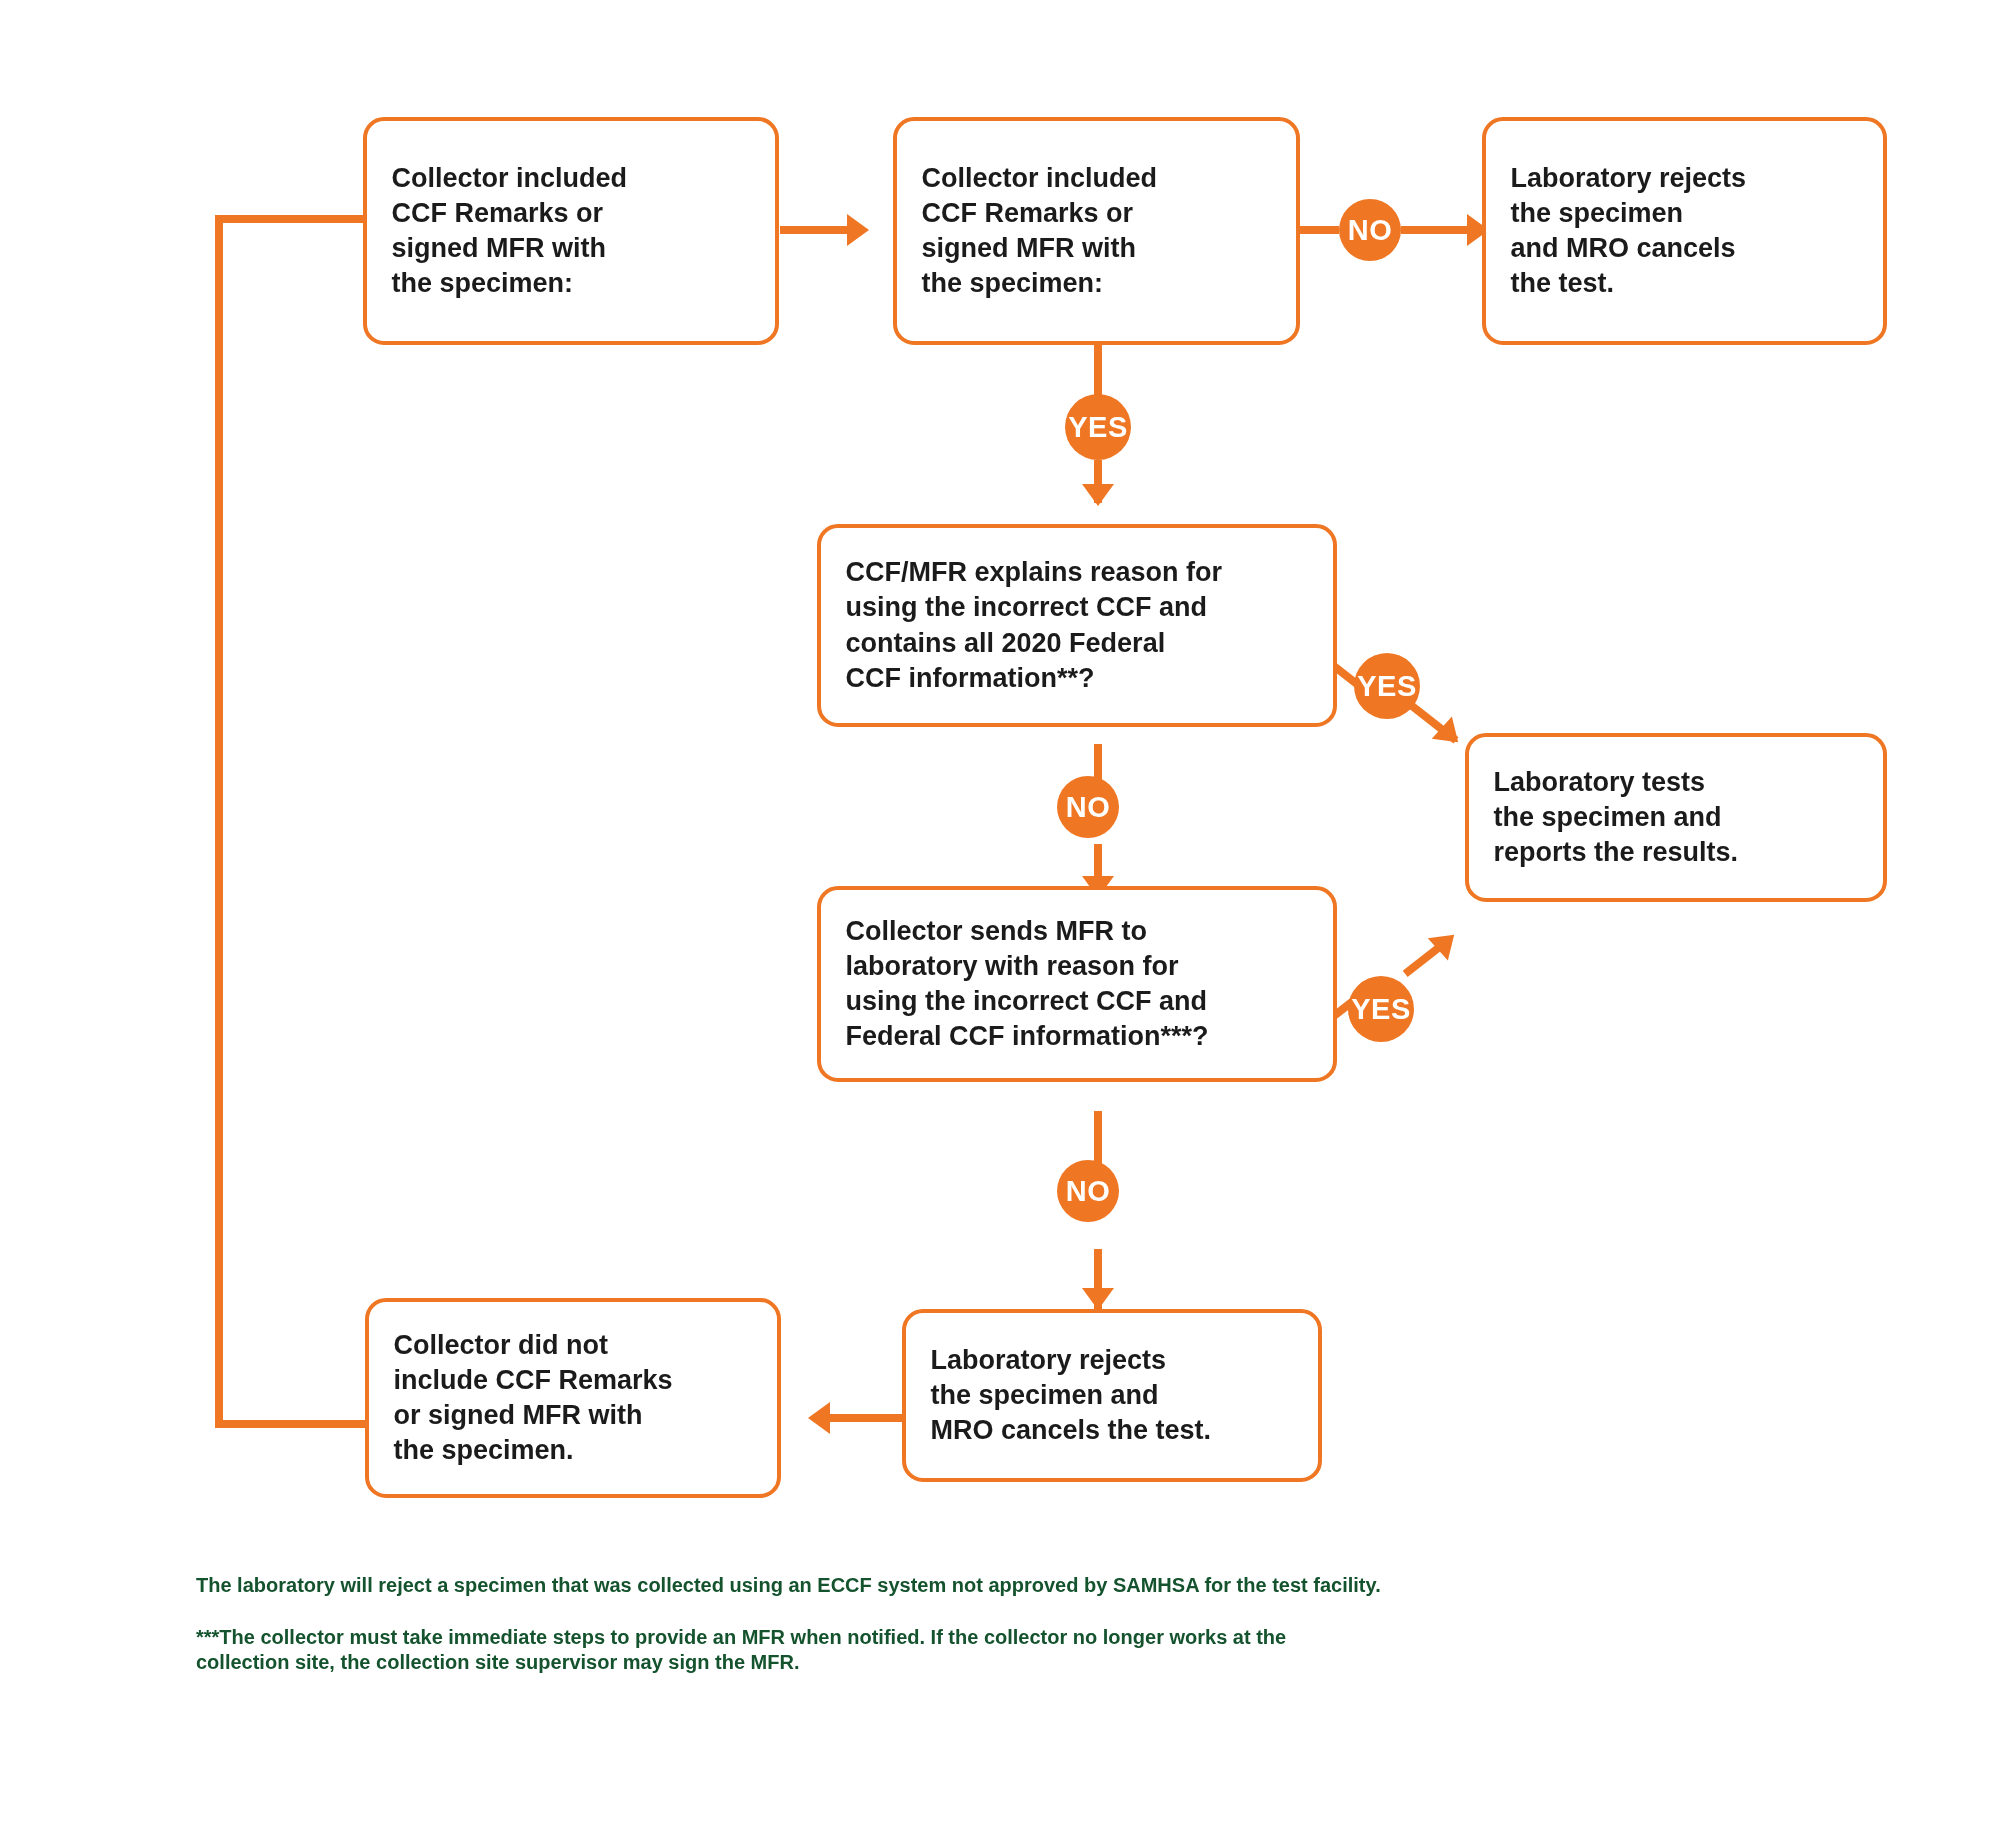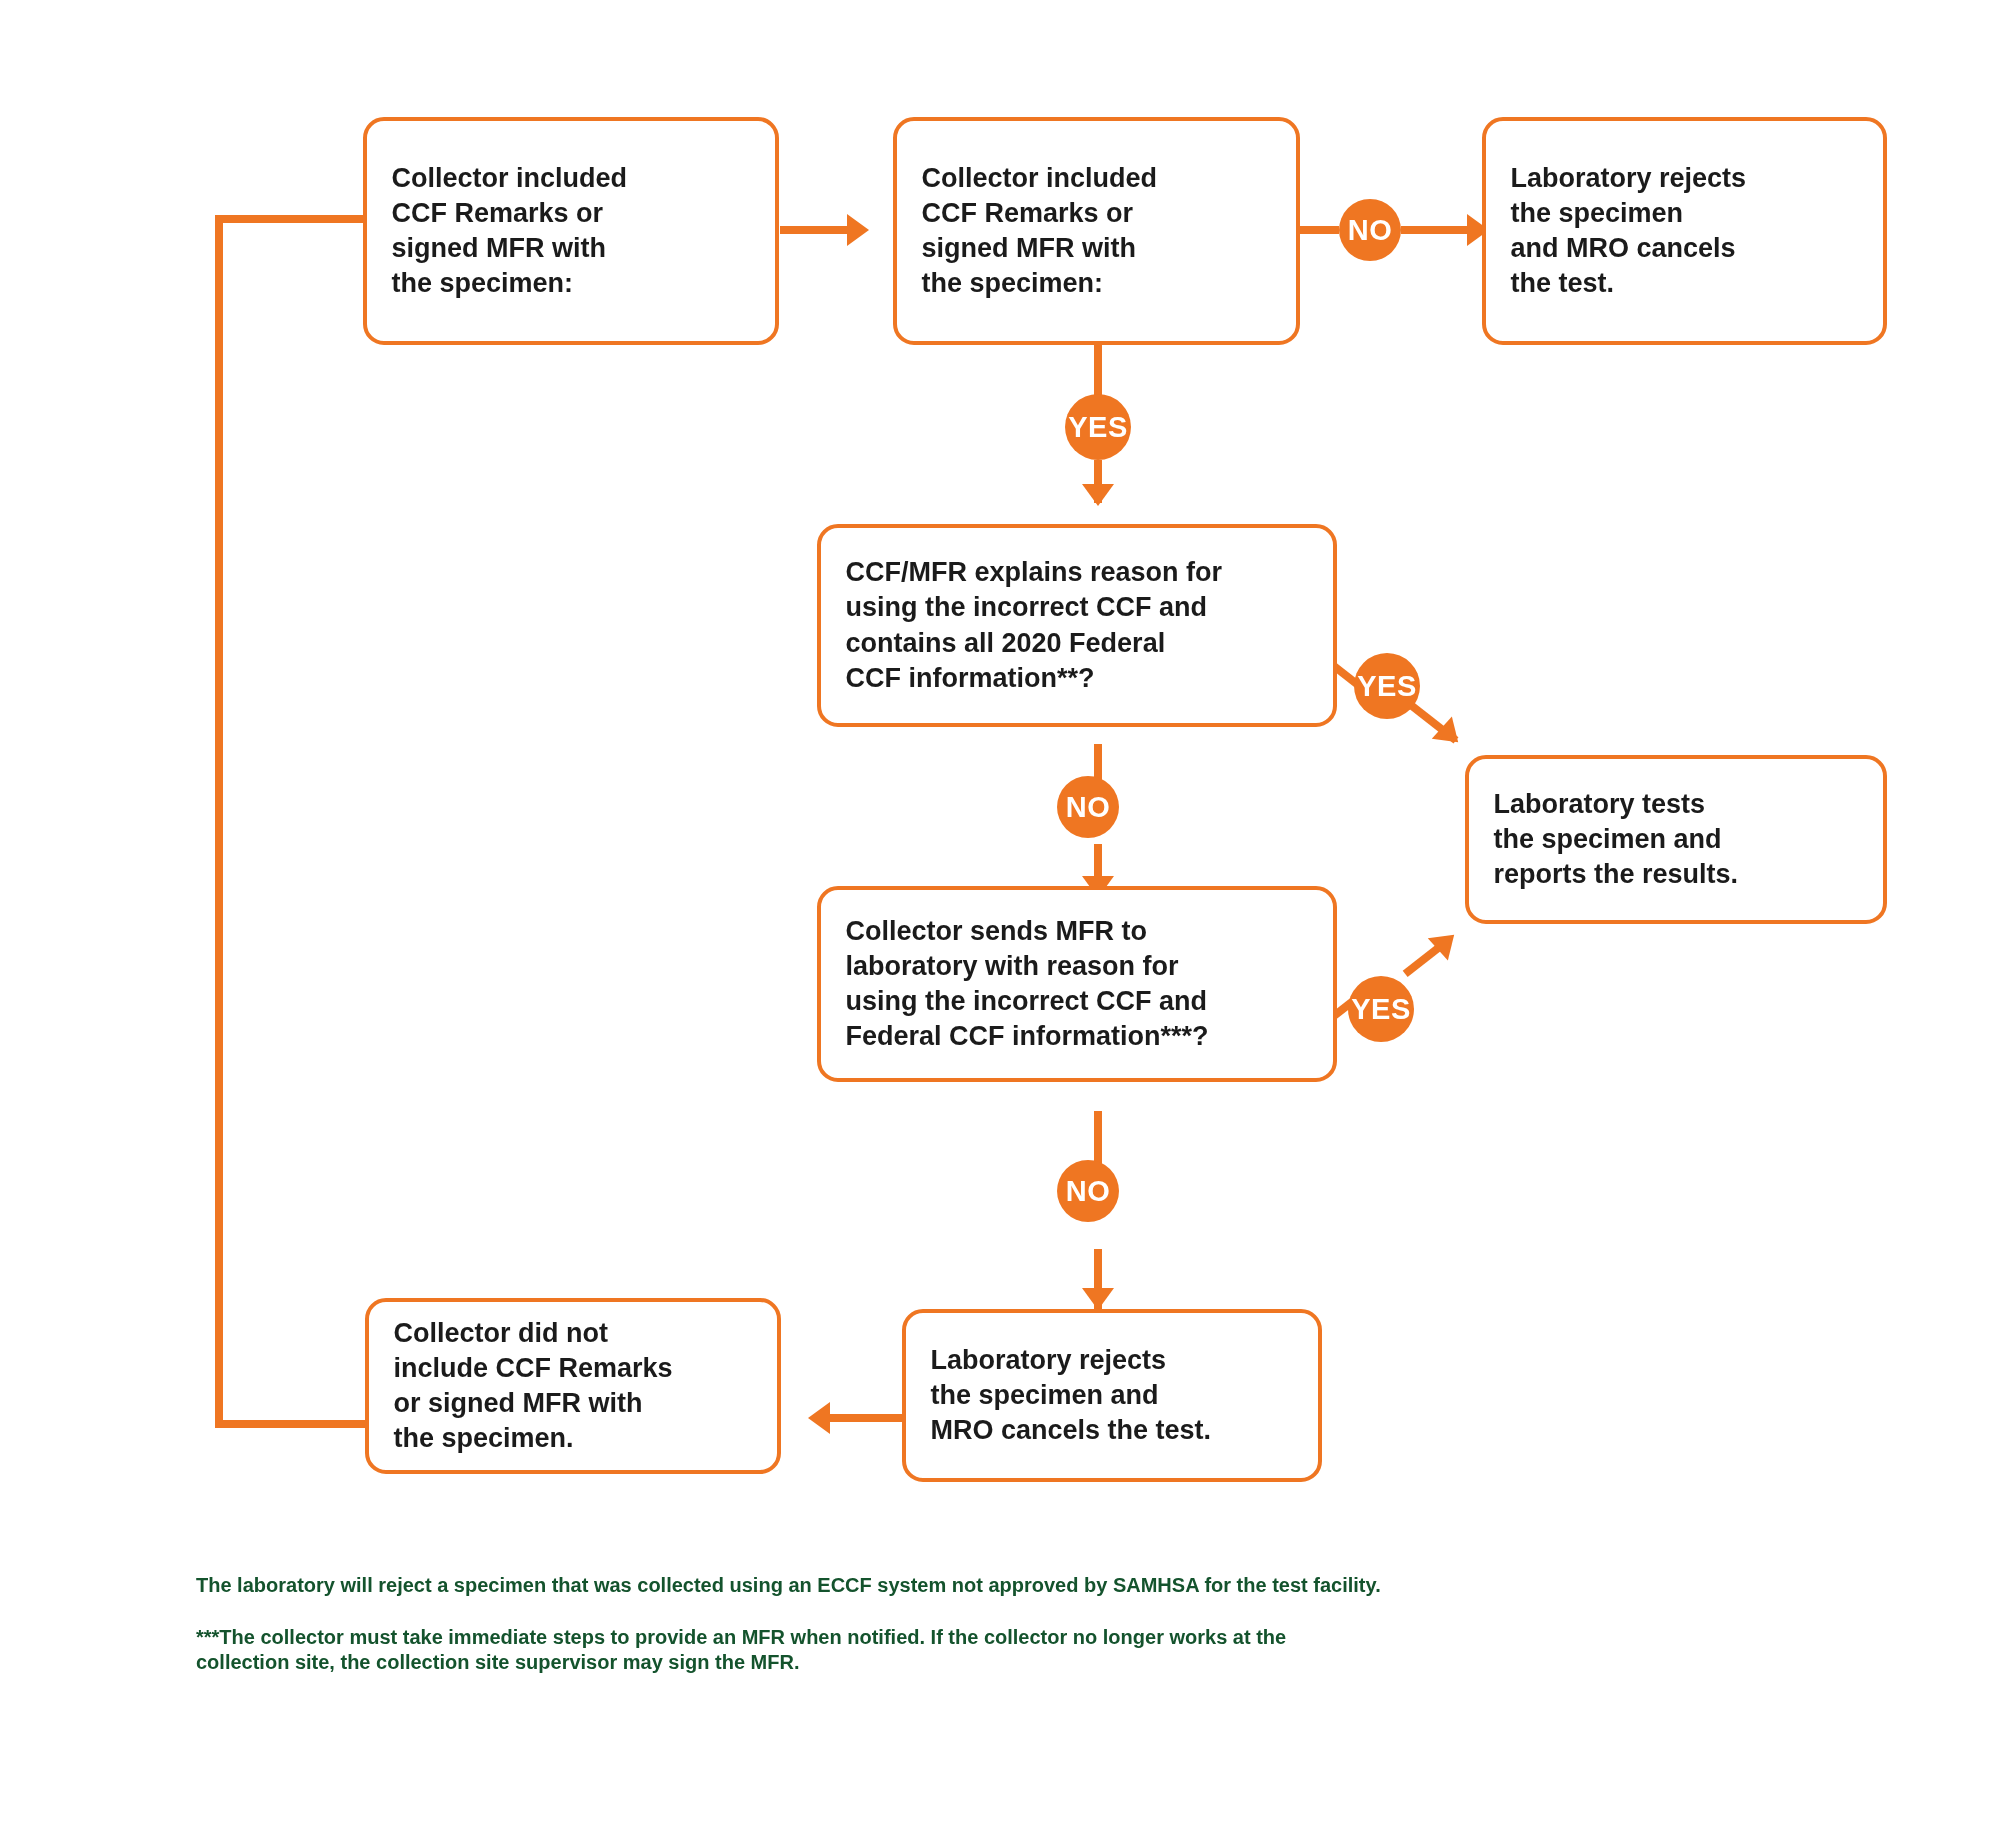--- a/index.html
+++ b/index.html
@@ -186,21 +186,21 @@
     <span class="txt">CCF/MFR explains reason for
 using the incorrect CCF and
 contains all 2020 Federal
 CCF information**?</span>
   </div>
 
   <div class="badge yes" style="left:1354px; top:653px;">
     <span>YES</span>
   </div>
 
-  <div class="node" style="left:1465px; top:755px; width:422px; height:169px;">
+  <div class="node" style="left:1465px; top:733px; width:422px; height:169px;">
     <span class="txt">Laboratory tests
 the specimen and
 reports the results.</span>
   </div>
 
   <div class="badge no" style="left:1057px; top:776px;">
     <span>NO</span>
   </div>
 
   <div class="node" style="left:817px; top:886px; width:520px; height:196px;">
@@ -217,21 +217,21 @@
   <div class="badge no" style="left:1057px; top:1160px;">
     <span>NO</span>
   </div>
 
   <div class="node" style="left:902px; top:1309px; width:420px; height:173px;">
     <span class="txt">Laboratory rejects
 the specimen and
 MRO cancels the test.</span>
   </div>
 
-  <div class="node" style="left:365px; top:1298px; width:416px; height:176px;">
+  <div class="node" style="left:365px; top:1298px; width:416px; height:200px;">
     <span class="txt">Collector did not
 include CCF Remarks
 or signed MFR with
 the specimen.</span>
   </div>
 
   <div class="footnotes">
     <p>The laboratory will reject a specimen that was collected using an ECCF system not approved by SAMHSA for the test facility.</p>
     <p>***The collector must take immediate steps to provide an MFR when notified. If the collector no longer works at the
 collection site, the collection site supervisor may sign the MFR.</p>

